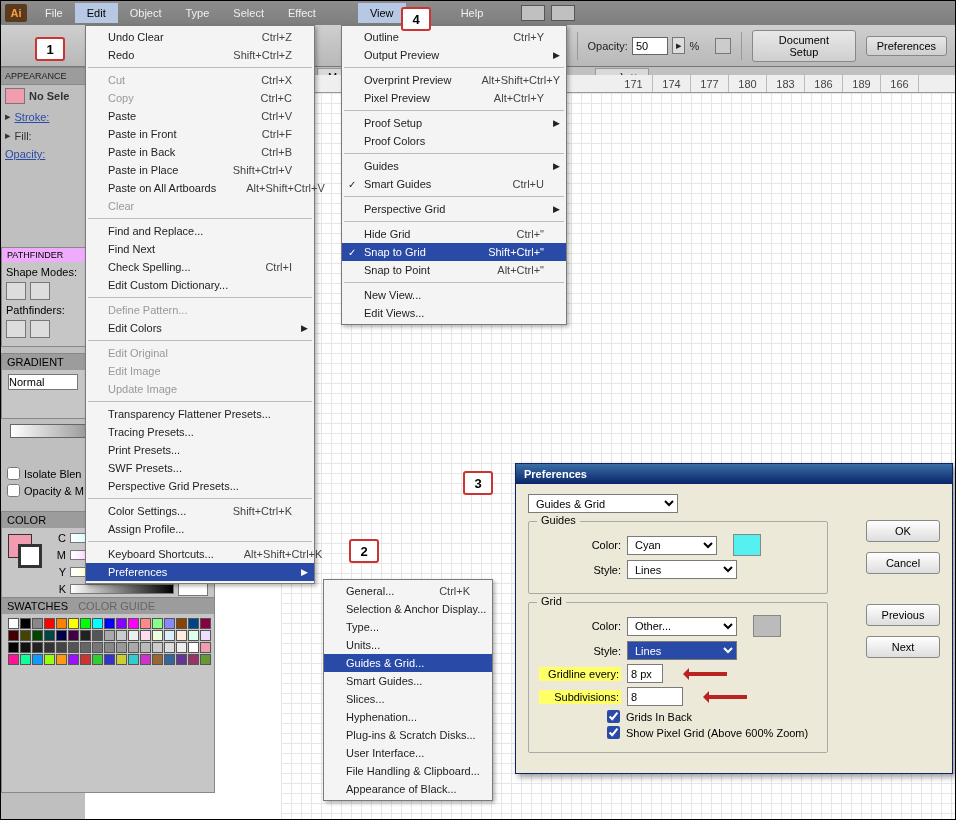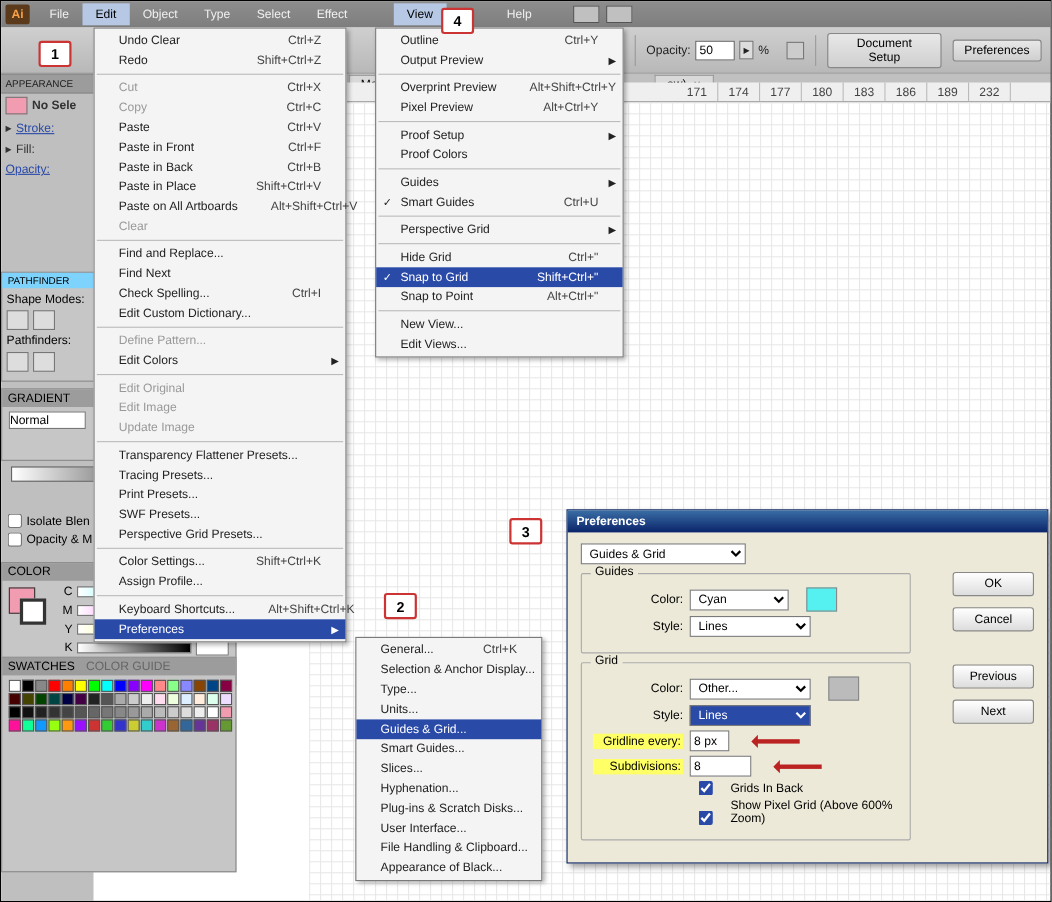--- a/index.html
+++ b/index.html
@@ -70,21 +70,21 @@
   .fr { display: flex; align-items: center; margin: 4px 0; gap: 6px; }
   .fr label { width: 82px; text-align: right; }
   .swatch-cy { width: 28px; height: 22px; border: 1px solid #888; background: #55f0f0; margin-left: 10px; }
   .swatch-gy { width: 28px; height: 22px; border: 1px solid #888; background: #bbb; margin-left: 10px; }
   .hl { background: #ffff66; padding: 1px 2px; }
   .dlg-btns { position: absolute; right: 12px; top: 36px; display: flex; flex-direction: column; gap: 10px; }
   .dlg-btns button { width: 74px; height: 22px; border: 1px solid #888; background: linear-gradient(#fff,#ddd); border-radius: 3px; }
   .red-arrow { display:inline-block; width: 50px; height: 10px; margin-left: 8px; position: relative; }
   .red-arrow::before { content:""; position:absolute; left:10px; right:0; top:3px; height:4px; background:#b22; }
   .red-arrow::after { content:""; position:absolute; left:0; top:-1px; border:6px solid transparent; border-right-color:#b22; }
-  .chk-row { display:flex; align-items:flex-end; gap:16px; margin:3px 0 3px 96px; }
+  .chk-row { display:flex; align-items:center; gap:6px; margin:3px 0 3px 68px; }
   .chk-row input { width:13px; height:13px; }
 
   
   .panel2 { position:absolute; left:0; width:214px; background:#c6c6c6; border:1px solid #888; }
   #p-gradient { top:352px; height:66px; }
   #p-gradient .bar { height:14px; margin:30px 8px 0 8px; background:linear-gradient(90deg,#fff,#000); border:1px solid #666;}
   #p-color { top:510px; height:112px; }
   #p-swatch { top:596px; height:196px; }
   .panel2 .hdr { background:#9c9c9c; font-size:9px; padding:2px 5px; display:flex; gap:10px; }
   .panel2 .hdr span.inactive { color:#666; }
@@ -93,21 +93,21 @@
   .colorrow .slider { flex:1; height:10px; border:1px solid #777; }
   .slider.c{background:linear-gradient(90deg,#fff,#0ff);} .slider.m{background:linear-gradient(90deg,#fff,#f0f);} .slider.y{background:linear-gradient(90deg,#fff,#ff0);} .slider.k{background:linear-gradient(90deg,#fff,#000);}
   .colorrow input { width:30px; height:14px; border:1px solid #777; font-size:9px; }
   .spectrum { height:14px; margin:4px 6px; background:linear-gradient(90deg,red,yellow,lime,cyan,blue,magenta,red); border:1px solid #666; }
   .sw-grid { display:grid; grid-template-columns:repeat(17,11px); grid-auto-rows:11px; gap:1px; padding:4px 6px; }
   .sw-grid div { border:1px solid #555; }
   .isolate { position:absolute; left:6px; top:466px; font-size:10px; display:flex; flex-direction:column; gap:4px; }
   .isolate label { display:flex; gap:4px; align-items:center; }
 
   #p-pathfinder { position:absolute; left:0; top:246px; width:112px; background:#c6c6c6; border:1px solid #888; }
-  #p-pathfinder .hdr { background:#7dd3fc; font-size:9px; padding:2px 5px; }
+  #p-pathfinder .hdr { background:#f0abfc; font-size:9px; padding:2px 5px; }
   #p-pathfinder .body { padding:4px; font-size:9px; }
 
   input[type=checkbox]{ accent-color:#2a4aa8; }
 
   
   [data-interactable="true"] { cursor: default; }
 </style>
 </head>
 <body>
 
@@ -155,21 +155,21 @@
 
 <div class="ruler-h" data-interactable="false">
   <span style="width:300px;border:none"></span>
   <span data-interactable="false">171</span>
   <span data-interactable="false">174</span>
   <span data-interactable="false">177</span>
   <span data-interactable="false">180</span>
   <span data-interactable="false">183</span>
   <span data-interactable="false">186</span>
   <span data-interactable="false">189</span>
-  <span data-interactable="false">232</span>
+  <span data-interactable="false">166</span>
 </div>
 
 <div class="canvas" data-interactable="true"></div>
 
 <div class="leftcol" data-interactable="false">
   <div class="sect-title" data-interactable="false">APPEARANCE</div>
   <div class="row" data-interactable="false">
       <div class="swatch-pink" data-interactable="true"></div>
       <b>No Sele</b>
     </div>

